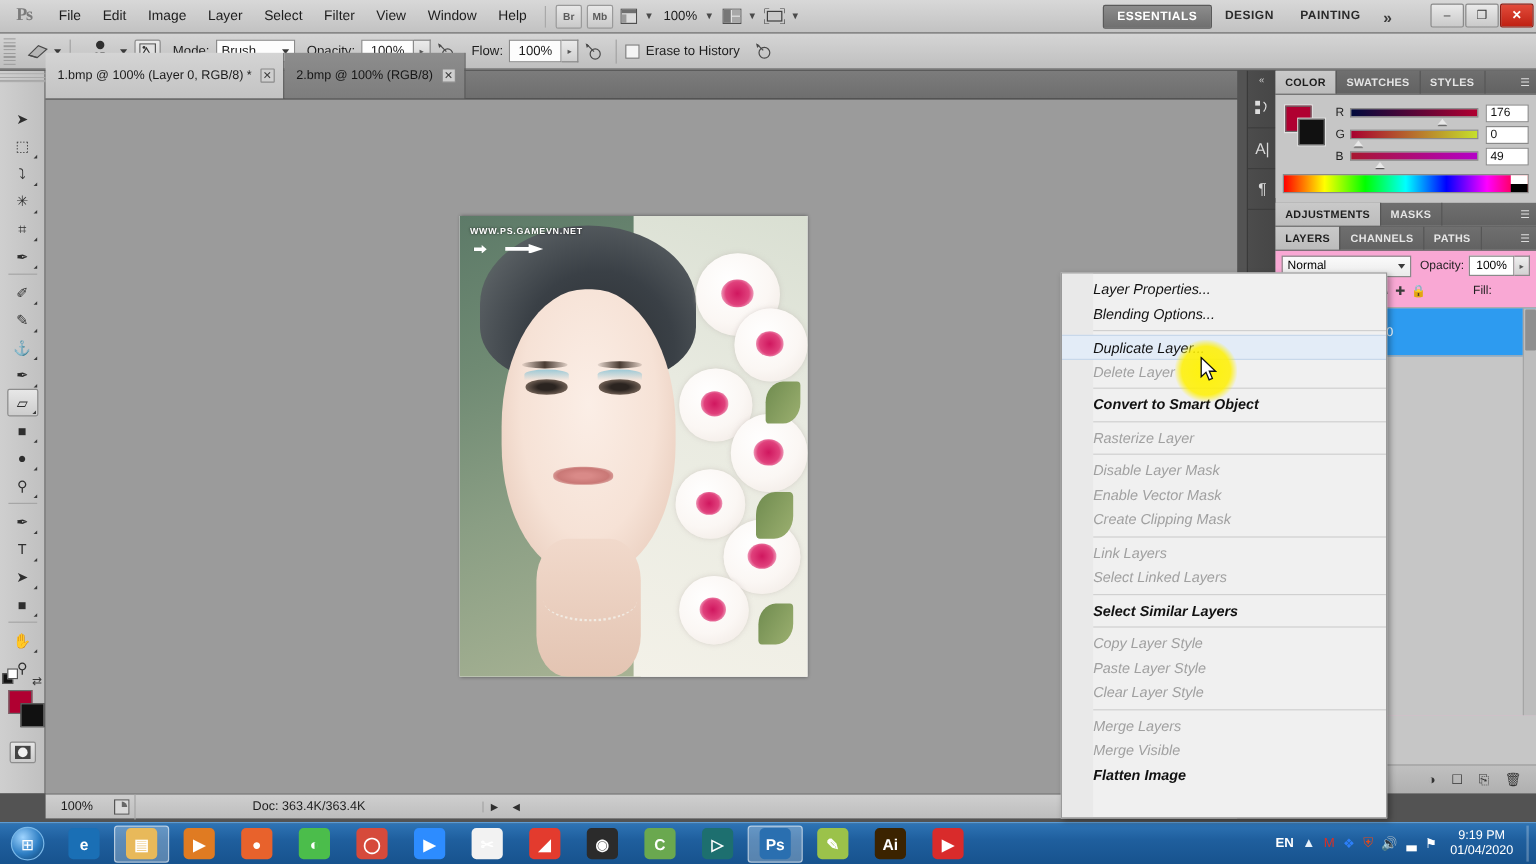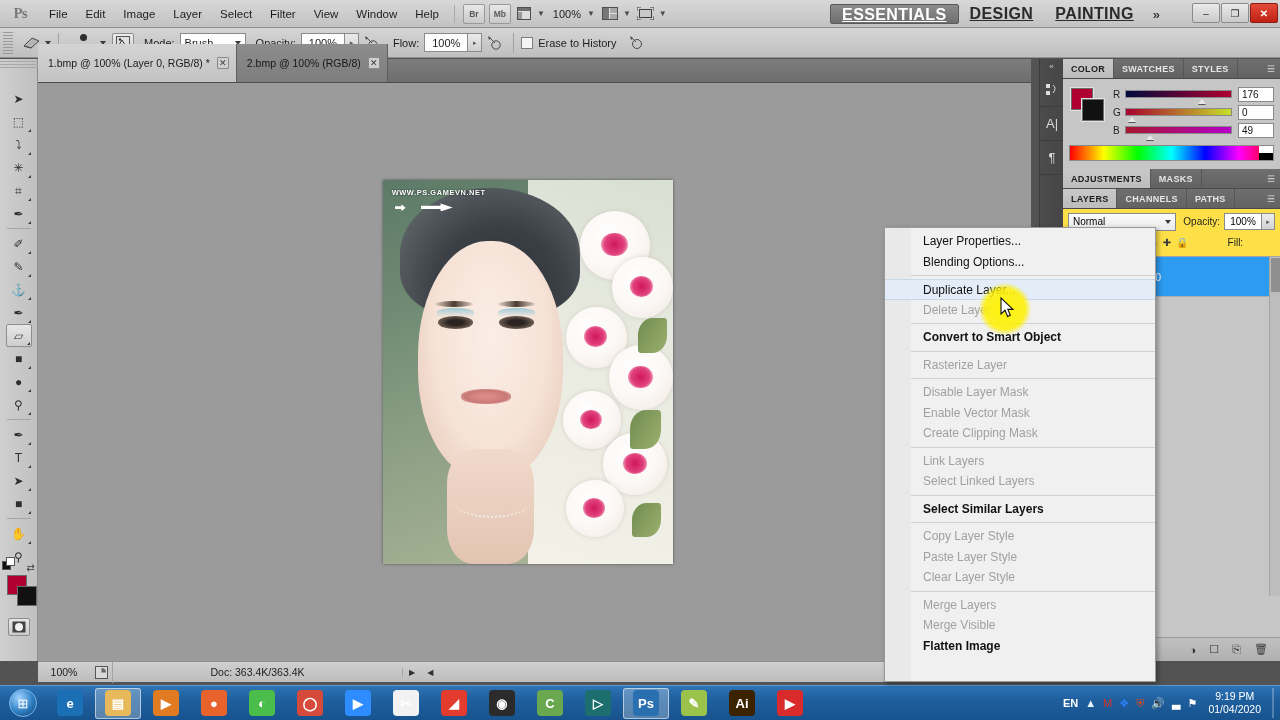--- a/index.html
+++ b/index.html
@@ -38,21 +38,21 @@
   .mb-chev { font-size: 8px; color: #4a4a4a; margin: 0 4px 0 2px; }
   .mb-zoom { font-size: 11px; color: #1d1d1d; padding: 0 4px; }
   .mb-plainicon {
     width: 22px; height: 18px; display: flex; align-items: center; justify-content: center;
     color: #4d4d4d;
   }
 
   .ws-group { position: absolute; right: 112px; top: 0; height: 28px; display: flex; align-items: center; }
   .ws-btn {
     height: 20px; padding: 0 11px; line-height: 19px;
-    font-size: 16px; font-weight: bold; color: #2b2b2b; letter-spacing: .4px; text-decoration: underline;
+    font-size: 10px; font-weight: bold; color: #2b2b2b; letter-spacing: .4px;
   }
   .ws-btn.active {
     background: linear-gradient(#8c8c8c, #6f6f6f);
     color: #ffffff; border: 1px solid #5a5a5a; border-radius: 2px;
   }
   .ws-more { font-size: 13px; color: #3b3b3b; padding: 0 8px; font-weight: bold; }
 
   .wincontrols { position: absolute; right: 2px; top: 3px; display: flex; }
   .wc {
     width: 28px; height: 20px; margin-left: 1px;
@@ -319,21 +319,21 @@
     margin-top: 5px; height: 16px; border: 1px solid #8a8a8a; position: relative;
     background: linear-gradient(90deg, #ff0000, #ffff00, #00ff00, #00ffff, #0000ff, #ff00ff, #ff0000);
   }
   .cp-spectrum .bw { position: absolute; right: 0; top: 0; width: 14px; height: 100%;
     background: linear-gradient(#ffffff 0 50%, #000000 50% 100%); }
 
   
   .adjbar { margin-top: 4px; }
 
   
-  .layerspanel { background: #fde047; }
+  .layerspanel { background: #f9a8d4; }
   .lp-row1 { display: flex; align-items: center; height: 22px; padding: 3px 5px 0; font-size: 10px; }
   .lp-blend {
     height: 18px; flex: 1; border: 1px solid #8a8a8a; background: linear-gradient(#fbfbfb,#eaeaea);
     display: flex; align-items: center; justify-content: space-between; padding: 0 4px; font-size: 10px;
   }
   .lp-lbl { margin: 0 4px 0 7px; font-size: 10px; color: #1f1f1f; }
   .lp-num { width: 38px; height: 17px; background: #fff; border: 1px solid #8a8a8a; font-size: 10px; line-height: 16px; text-align: center; }
   .lp-spin { width: 13px; height: 17px; border: 1px solid #8a8a8a; border-left: none; background: linear-gradient(#eee,#d2d2d2);
              display: flex; align-items: center; justify-content: center; font-size: 7px; color: #555; }
   .lp-row2 { display: flex; align-items: center; height: 22px; padding: 1px 5px 0; font-size: 10px; gap: 39px; }
@@ -359,21 +359,21 @@
   
   .ctxmenu {
     position: absolute; left: 884px; top: 227px; width: 272px; height: 455px;
     background: #f0f0f0; border: 1px solid #9a9a9a;
     box-shadow: 2px 2px 5px rgba(0,0,0,.35);
     padding: 3px 0; overflow: hidden; z-index: 50;
   }
   .ctxmenu .gutter { position: absolute; left: 0; top: 0; width: 26px; height: 100%; background: #e9e9e9; }
   .ci {
     position: relative; height: 20.5px; line-height: 20.5px;
-    padding-left: 38px; font-size: 12px; color: #111; white-space: nowrap;
+    padding-left: 26px; font-size: 12px; color: #111; white-space: nowrap; font-style: italic;
   }
   .ci.disabled { color: #a0a0a0; }
   .ci.bold { font-weight: bold; }
   .ci.hl { background: #e3ecf7; border-top: 1px solid #c8d8ea; border-bottom: 1px solid #c8d8ea; }
   .ci-sep { height: 1px; background: #d0d0d0; margin: 3px 0 3px 26px; }
   .cursor-glow {
     position: absolute; left: 979px; top: 283px; width: 52px; height: 52px;
     background: radial-gradient(circle, rgba(255,243,0,.95) 0%, rgba(255,240,0,.85) 55%, rgba(255,240,0,0) 72%);
     z-index: 60; pointer-events: none;
   }

